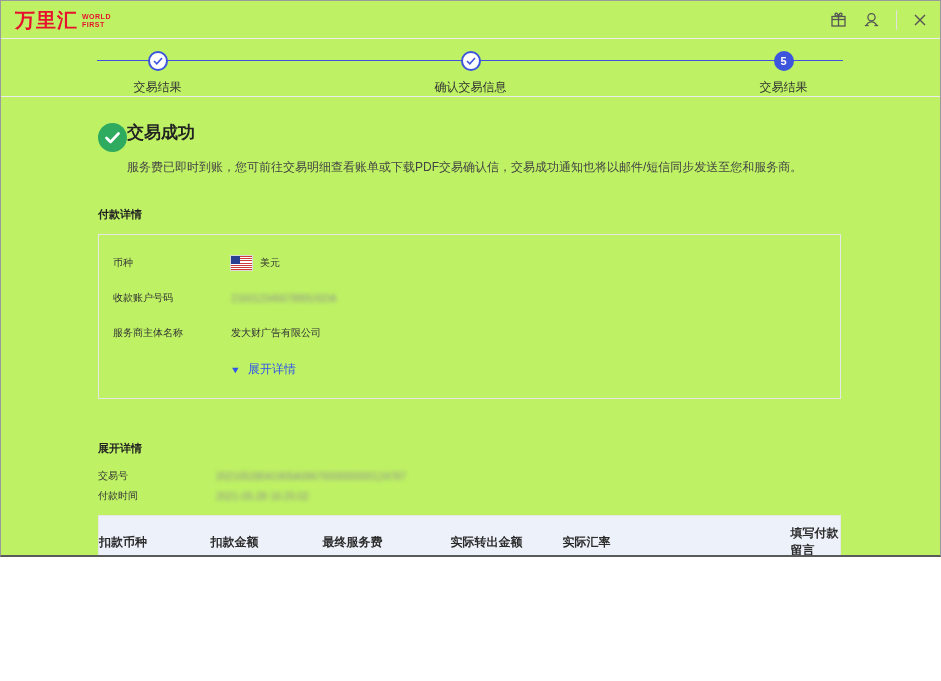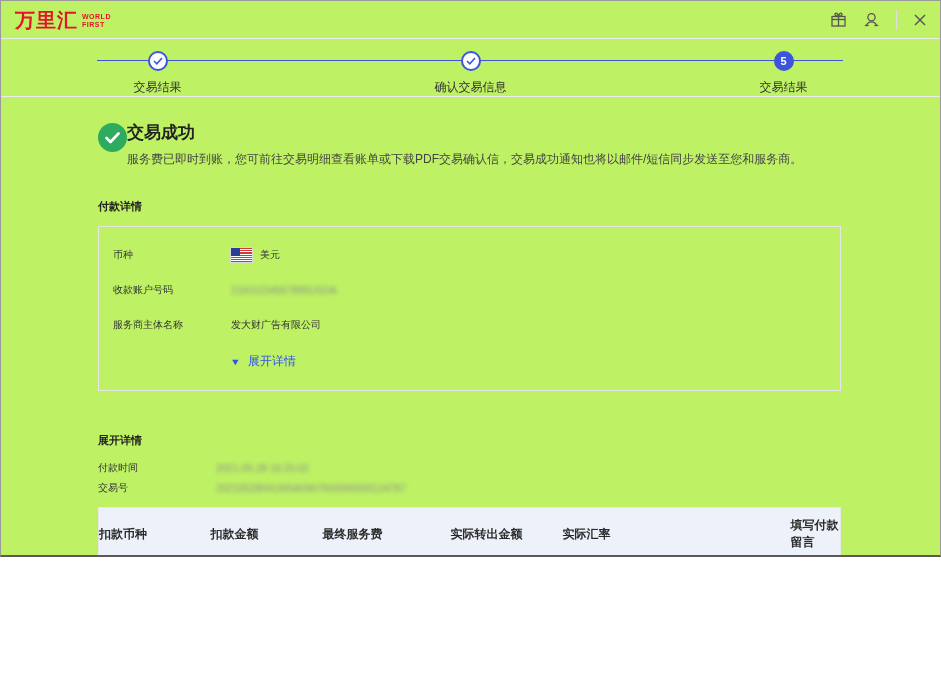--- a/index.html
+++ b/index.html
@@ -24,21 +24,21 @@
   .step-circle { position:relative; z-index:1; width:20px; height:20px; border-radius:50%; background:#fff; border:2px solid #3d55dd; display:flex; align-items:center; justify-content:center; }
   .step-circle.active { background:#3d55dd; border-color:#3d55dd; color:#fff; font-size:11px; font-weight:bold; }
   .step-label { margin-top:8px; font-size:12px; color:#333; }
 
   
   .content { padding:0 99px 0 97px; }
 
   .success { display:flex; margin-top:24px; }
   .success-circle { width:29px; height:29px; border-radius:50%; background:#2fab5f; flex:0 0 auto; display:flex; align-items:center; justify-content:center; margin-top:2px; }
   .success-title { font-size:17px; font-weight:bold; color:#222; }
-  .success-desc { font-size:12px; color:#444; margin-top:7px; }
+  .success-desc { font-size:12px; color:#444; margin-top:15px; }
 
   .section-heading { font-size:11px; font-weight:bold; color:#222; }
   .pay-heading { margin-top:31px; }
   .card { margin-top:12px; border:1px solid #e6e6e6; padding:21px 14px 12px 14px; }
   .kv-row { display:flex; align-items:center; margin-bottom:21px; font-size:10px; color:#333; }
   .kv-label { width:118px; flex:0 0 auto; }
   .kv-value { display:flex; align-items:center; gap:8px; }
 
   .flag { position:relative; width:21px; height:14px; flex:0 0 auto; background:repeating-linear-gradient(180deg,#cf3a3a 0 1.1px,#fff 1.1px 2.2px); outline:1px solid #d9d9d9; }
   .flag::after { content:""; position:absolute; top:0; left:0; width:9px; height:7.5px; background:#2b3f92; }
@@ -167,26 +167,26 @@
       </div>
       <div class="expand">
         <span class="tri-down">▼</span>
         <span>展开详情</span>
       </div>
     </div>
 
     <div class="section-heading txn-heading">展开详情</div>
     <div class="txn-rows">
       <div class="kv-row">
+        <span class="kv-label">交易号</span>
+        <span class="kv-value blur">20210528041905A0967600000000124787</span>
+      </div>
+      <div class="kv-row">
         <span class="kv-label">付款时间</span>
         <span class="kv-value blur">2021-05-28  16:25:02</span>
-      </div>
-      <div class="kv-row">
-        <span class="kv-label">交易号</span>
-        <span class="kv-value blur">20210528041905A0967600000000124787</span>
       </div>
     </div>
 
     <table class="txn">
       <thead>
         <tr>
           <th class="c1">扣款币种</th>
           <th class="c2">扣款金额</th>
           <th class="c3">最终服务费</th>
           <th class="c4">实际转出金额</th>

